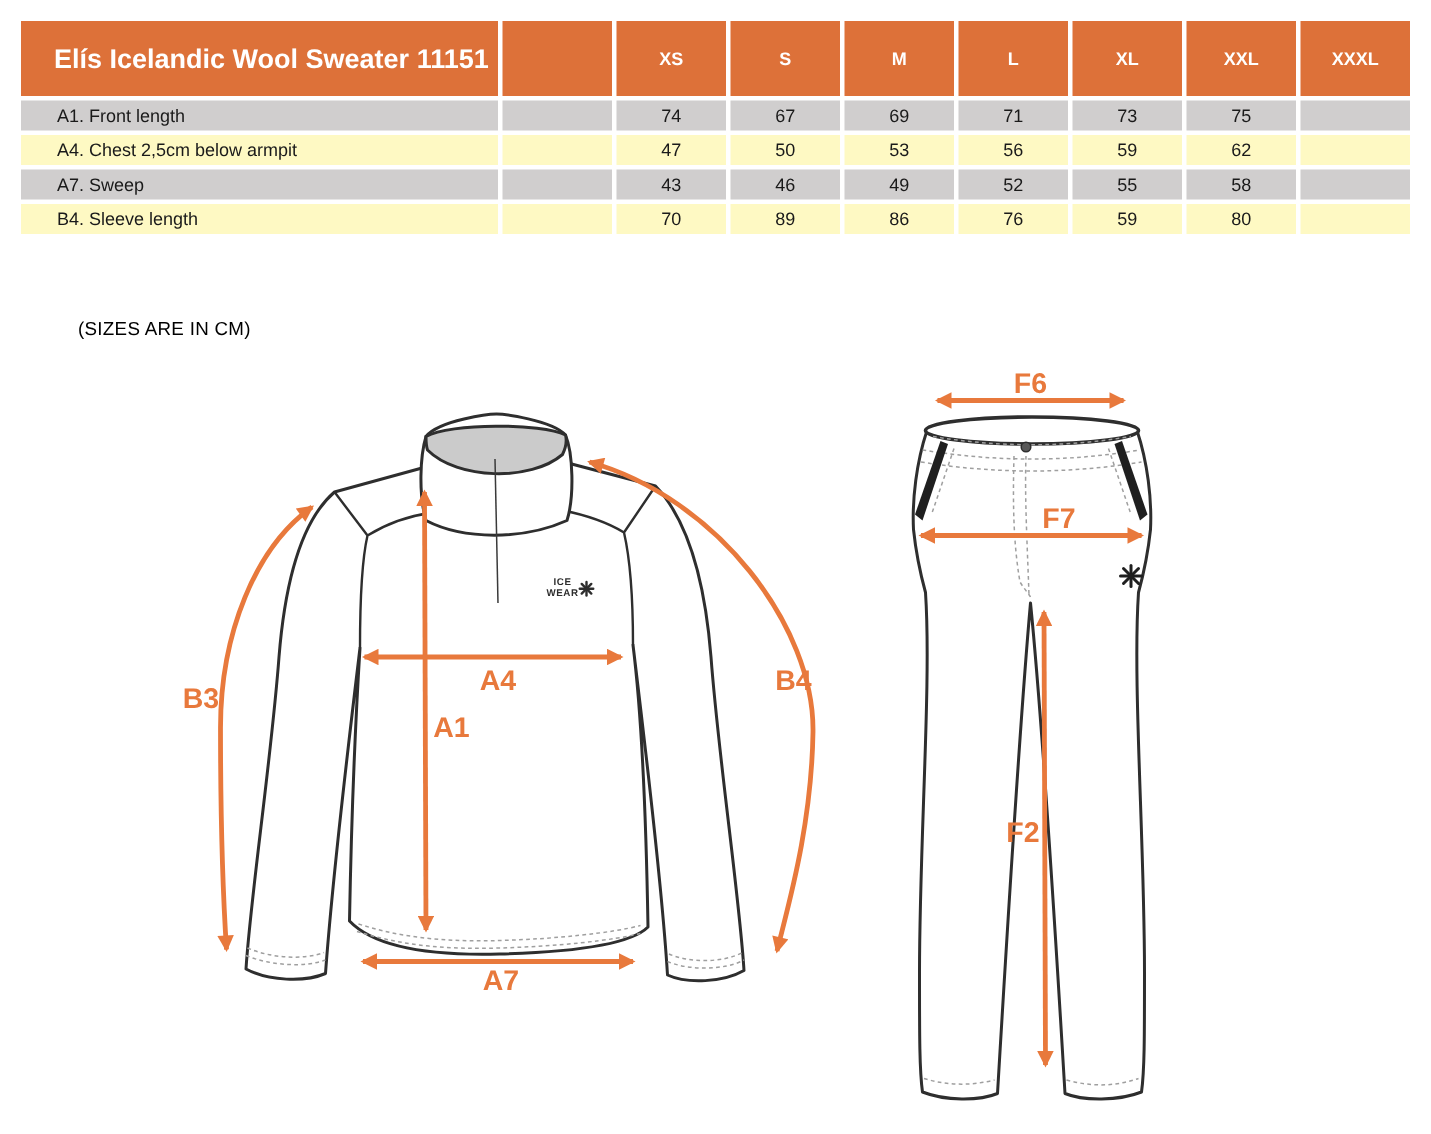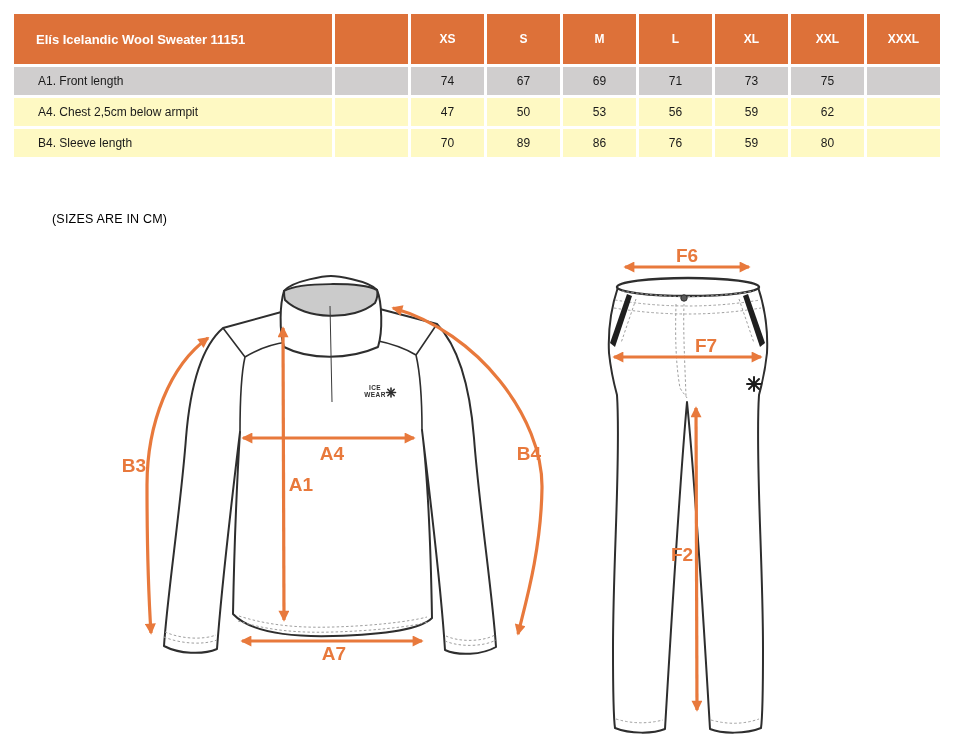--- a/index.html
+++ b/index.html
@@ -6,23 +6,23 @@
   html,body { background:#fff; }
   .page {
     position:relative; width:954px; height:756px; background:#ffffff;
     font-family:"Liberation Sans", sans-serif; overflow:hidden;
   }
   
   table.size-table {
     position:absolute; left:11px; top:11px;
     border-collapse:separate; border-spacing:3px; table-layout:fixed;
   }
-  .size-table td { height:28px; font-size:12px; color:#1a1a1a; text-align:center; vertical-align:middle; }
+  .size-table td { height:20px; font-size:12px; color:#1a1a1a; text-align:center; vertical-align:middle; }
   .size-table tr.h td { height:50px; background:#dd7139; color:#ffffff; font-weight:bold; }
-  .size-table td.c-title { text-align:left; padding-left:22px; font-size:13px; }
+  .size-table td.c-title { text-align:left; padding-left:22px; font-size:18px; }
   .size-table tr.d td { background:#d0cece; }
   .size-table tr.l td { background:#fef9c3; }
   .size-table td.c-label { text-align:left; padding-left:24px; }
   
   .units-note {
     position:absolute; left:52px; top:212px;
     color:#000000; font-size:12.5px; letter-spacing:0.2px;
   }
   
   svg.diagrams { position:absolute; left:0; top:0; width:954px; height:756px; }
@@ -80,20 +80,31 @@
       <td class="c-label">A4. Chest 2,5cm below armpit</td>
       <td></td>
       <td>47</td>
       <td>50</td>
       <td>53</td>
       <td>56</td>
       <td>59</td>
       <td>62</td>
       <td></td>
     </tr>
+    <tr class="d">
+      <td class="c-label">A7. Sweep</td>
+      <td></td>
+      <td>43</td>
+      <td>46</td>
+      <td>49</td>
+      <td>52</td>
+      <td>55</td>
+      <td>58</td>
+      <td></td>
+    </tr>
     <tr class="l">
       <td class="c-label">B4. Sleeve length</td>
       <td></td>
       <td>70</td>
       <td>89</td>
       <td>86</td>
       <td>76</td>
       <td>59</td>
       <td>80</td>
       <td></td>

